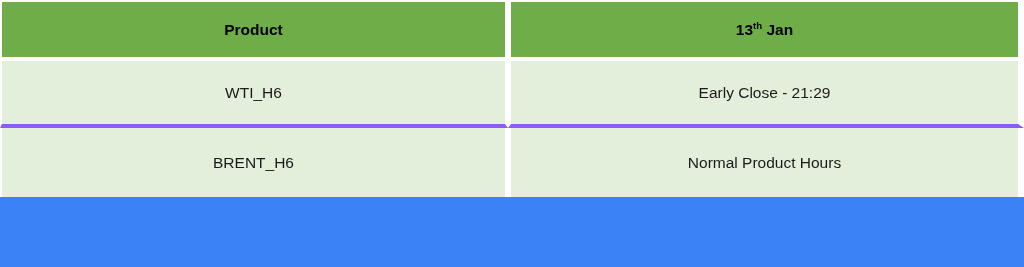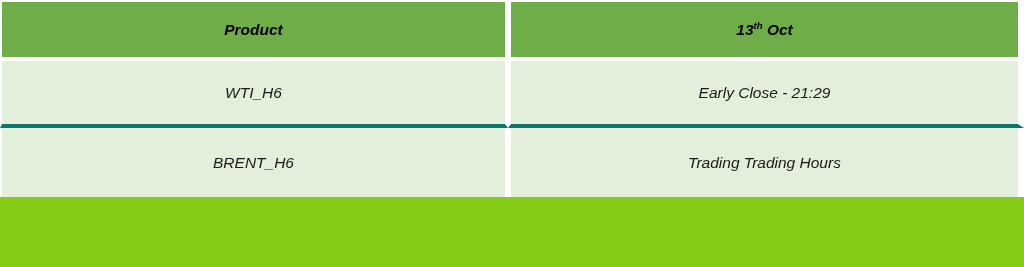--- a/index.html
+++ b/index.html
@@ -11,24 +11,23 @@
   body {
     width: 1024px;
     height: 267px;
     font-family: "Liberation Sans", sans-serif;
     overflow: hidden;
   }
 
   .table-wrap {
     width: 1024px;
     height: 267px;
-    background: #84cc16;
+    background: #3b82f6;
     box-sizing: border-box;
     position: relative;
-    font-style: italic;
   }
 
   .schedule-table {
     border-collapse: separate;
     border-spacing: 0;
     width: 1024px;
     table-layout: fixed;
   }
 
   .col-product { width: 508px; }
@@ -67,21 +66,21 @@
   
   .schedule-table tbody td {
     background: #E3EFDB;
     color: #1a1a1a;
     font-weight: normal;
     font-size: 15.5px;
     text-align: center;
     vertical-align: middle;
     height: 67px;
     padding: 0;
-    border-bottom: 4px solid #0f766e;
+    border-bottom: 4px solid #8b5cf6;
     box-sizing: border-box;
   }
   .schedule-table tbody td.cell-left {
     border-right: 3px solid #ffffff;
     border-left: 2px solid #ffffff;
   }
   .schedule-table tbody td.cell-right {
     border-left: 3px solid #ffffff;
     border-right: 6px solid #ffffff;
   }
@@ -103,36 +102,36 @@
     <colgroup>
       <col class="col-product">
       <col class="col-date">
     </colgroup>
     <thead>
       <tr>
         <th class="cell-left">
           <span class="cell-text">Product</span>
         </th>
         <th class="cell-right">
-          <span class="cell-text"><span>13</span><span class="ordinal-suffix">th</span><span> Oct</span></span>
+          <span class="cell-text"><span>13</span><span class="ordinal-suffix">th</span><span> Jan</span></span>
         </th>
       </tr>
     </thead>
     <tbody>
       <tr>
         <td class="cell-left">
           <span class="cell-text">WTI_H6</span>
         </td>
         <td class="cell-right">
           <span class="cell-text">Early Close - 21:29</span>
         </td>
       </tr>
       <tr>
         <td class="cell-left">
           <span class="cell-text">BRENT_H6</span>
         </td>
         <td class="cell-right">
-          <span class="cell-text">Trading Trading Hours</span>
+          <span class="cell-text">Normal Product Hours</span>
         </td>
       </tr>
     </tbody>
   </table>
 </div>
 
 </body></html>

